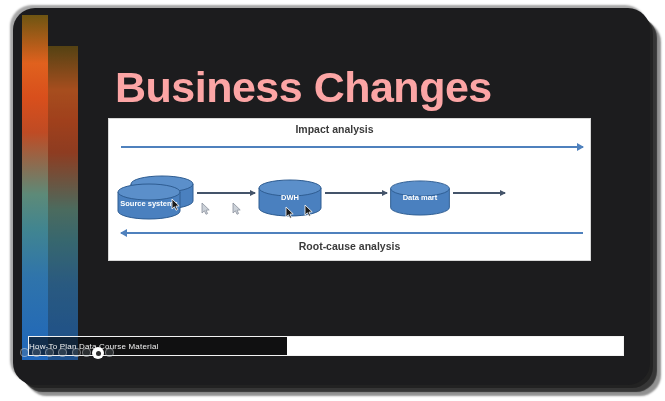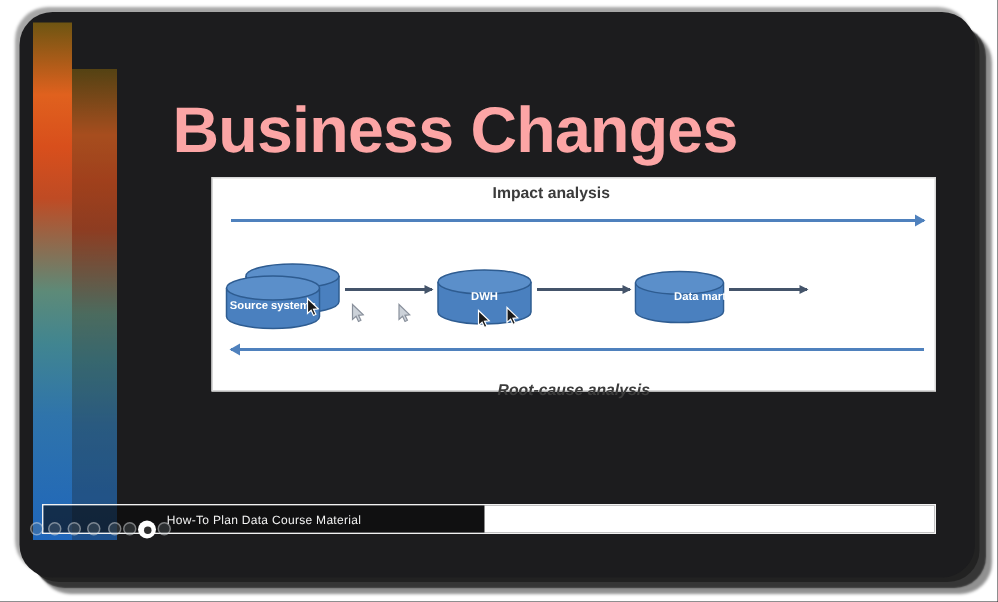--- a/index.html
+++ b/index.html
@@ -28,28 +28,28 @@
   .grad-a{left:9px;top:7px;width:26px;height:345px;}
   .grad-b{left:35px;top:38px;width:30px;height:314px;filter:brightness(.78) saturate(.9);}
   
   .slide-title{
     position:absolute;left:102px;top:58px;
     font-size:43px;font-weight:800;letter-spacing:-.5px;color:#fca5a5;line-height:1;
   }
   
   .panel{
     position:absolute;left:95px;top:110px;width:483px;height:143px;
-    background:var(--panel-bg,#fff);border:1px solid #d8d8d8;box-sizing:border-box;margin-left:33px;
+    background:var(--panel-bg,#fff);border:1px solid #d8d8d8;box-sizing:border-box;
   }
   .flow-label{
     position:absolute;left:0;width:100%;text-align:center;
     font-size:10.5px;font-weight:600;color:#3b3b3b;
   }
   .flow-label.top{top:4px;padding-right:30px;box-sizing:border-box;}
-  .flow-label.bottom{top:135px;font-style:italic;}
+  .flow-label.bottom{top:121px;}
   .flow-line{position:absolute;height:2px;background:var(--flow-arrow,#4f81bd);}
   .flow-line .head-r{position:absolute;right:-1px;top:-3px;width:0;height:0;
     border-top:4px solid transparent;border-bottom:4px solid transparent;
     border-left:7px solid var(--flow-arrow,#4f81bd);}
   .flow-line .head-l{position:absolute;left:-1px;top:-3px;width:0;height:0;
     border-top:4px solid transparent;border-bottom:4px solid transparent;
     border-right:7px solid var(--flow-arrow,#4f81bd);}
   .conn{position:absolute;height:2px;background:var(--connector-arrow,#44546a);}
   .conn .head-r{position:absolute;right:-1px;top:-2.5px;width:0;height:0;
     border-top:3.5px solid transparent;border-bottom:3.5px solid transparent;
@@ -66,21 +66,21 @@
   
   .cursor{position:absolute;width:9px;height:13px;}
   .cursor.dark path{fill:#1b1b1b;stroke:#ffffff;stroke-width:.8;}
   .cursor.faint path{fill:#ccd2d9;stroke:#8a919c;stroke-width:.8;}
   
   .footer-bar{
     position:absolute;left:15px;top:328px;width:594px;height:18px;
     border:1.5px solid #f2f2f2;box-sizing:content-box;display:flex;
   }
   .footer-dark{
-    width:294px;background:rgba(10,10,10,.62);display:flex;align-items:center;justify-content:center;
+    width:258px;background:rgba(10,10,10,.62);display:flex;align-items:center;justify-content:flex-start;
   }
   .footer-caption{font-size:8px;color:#f2f2f2;letter-spacing:.2px;white-space:nowrap;}
   .footer-white{flex:1;background:#ffffff;}
   
   .ctl{
     position:absolute;top:340px;width:9px;height:9px;border-radius:50%;
     border:1px solid rgba(255,255,255,.38);background:rgba(125,135,145,.25);box-sizing:border-box;
   }
   .playhead{
     position:absolute;top:339px;left:79px;width:12px;height:12px;border-radius:50%;
@@ -134,21 +134,21 @@
 
     <div class="conn" style="left:216px;top:73px;width:62px;">
       <span class="head-r"></span>
     </div>
 
     <div class="node" style="left:280px;top:61px;width:62px;height:36px;">
       <svg width="62" height="36" viewBox="0 0 64 38">
         <path class="shape-fill" d="M1 9 L1 29 A31 8 0 0 0 63 29 L63 9"></path>
         <ellipse class="shape-top" cx="32" cy="9" rx="31" ry="8"></ellipse>
       </svg>
-      <span class="node-label" style="top:13px;text-align:right;">Data mart</span>
+      <span class="node-label" style="top:13px;">Data mart</span>
     </div>
 
     <div class="conn" style="left:344px;top:73px;width:52px;">
       <span class="head-r"></span>
     </div>
 
 
     <svg class="cursor dark" style="left:62px;top:79px;" viewBox="0 0 9 13">
         <path d="M1 1 L1 11 L3.4 8.8 L5 12.3 L6.6 11.5 L5 8.2 L8.2 7.9 Z"></path>
       </svg>

